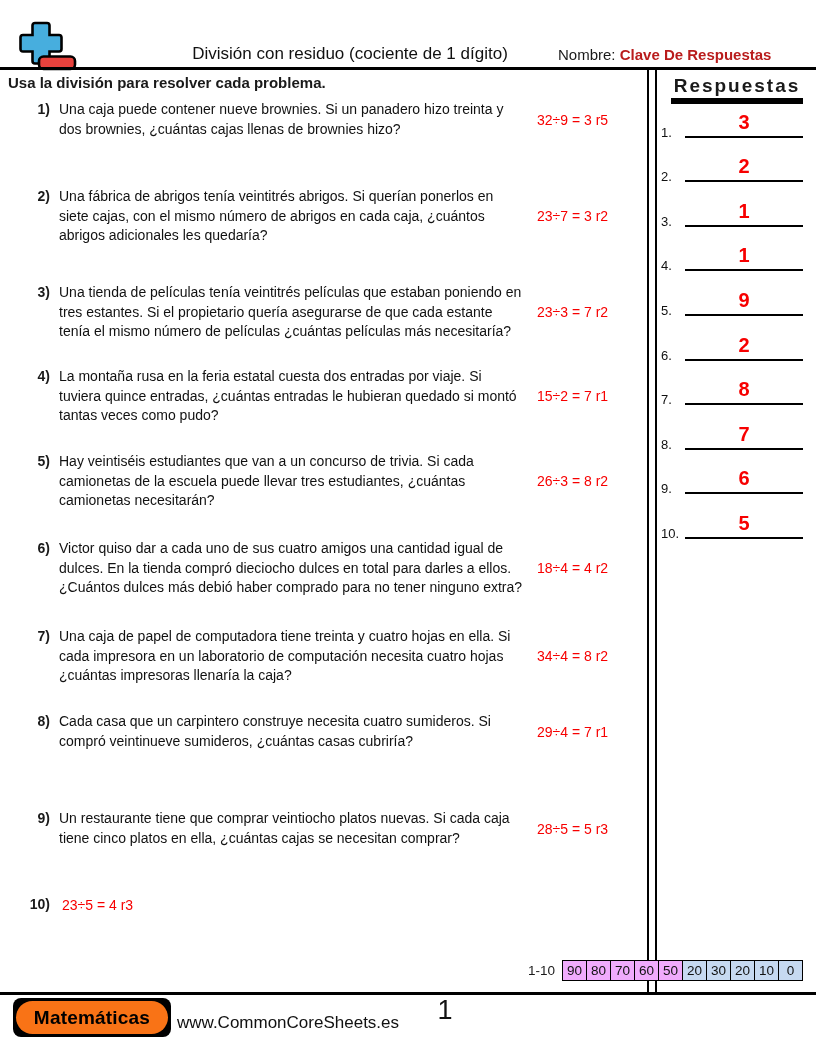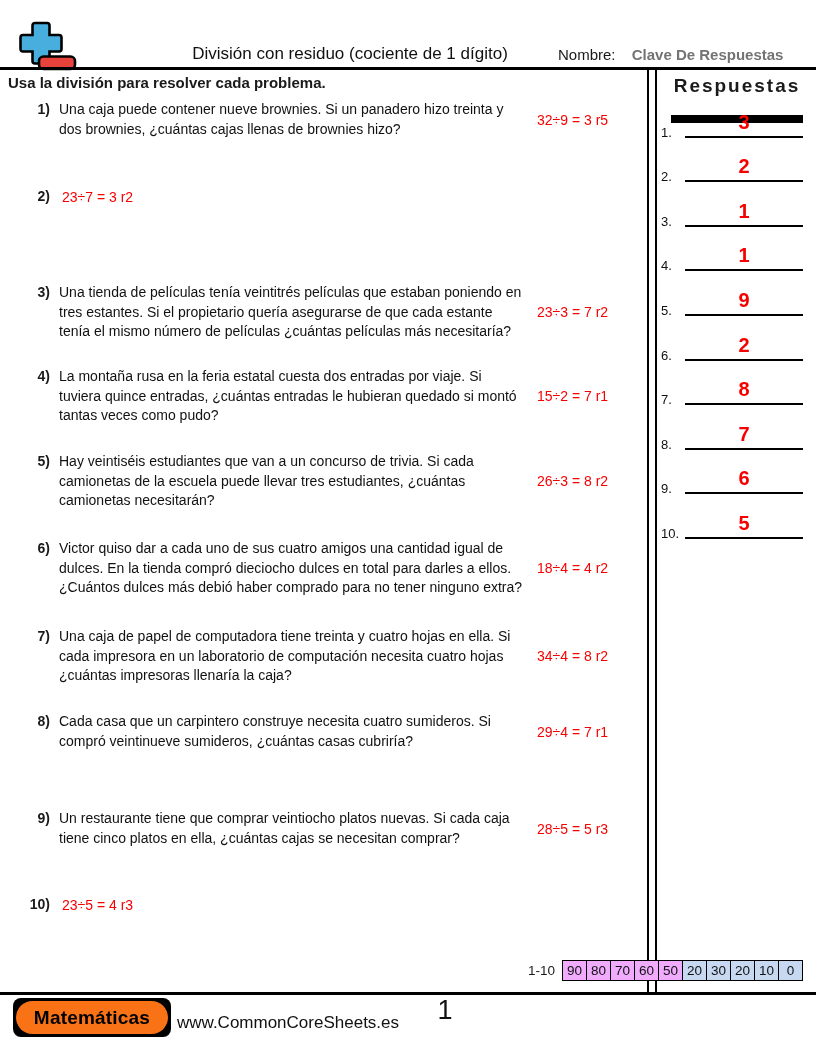--- a/index.html
+++ b/index.html
@@ -5,30 +5,30 @@
   html,body{margin:0;padding:0;}
   body{
     width:816px;height:1056px;position:relative;background:#fff;
     font-family:"Liberation Sans",sans-serif;color:#1a1a1a;overflow:hidden;
   }
   
   .logo{position:absolute;left:18px;top:20px;width:60px;height:52px;}
   .title{position:absolute;left:150px;top:44px;width:400px;text-align:center;
     font-size:17px;color:#111;white-space:nowrap;}
   .name-area{position:absolute;left:558px;top:46px;font-size:15px;white-space:nowrap;}
-  .name-value{color:#737373;font-weight:bold;margin-left:12px;}
+  .name-value{color:#b91c1c;font-weight:bold;margin-left:0;}
   .header-rule{position:absolute;left:0;top:67px;width:816px;height:3px;background:#000;}
   .instructions{position:absolute;left:8px;top:74px;font-size:15px;font-weight:bold;}
   
   .divider-v{position:absolute;left:647px;top:70px;height:923px;width:10px;
     border-left:2px solid #000;border-right:2px solid #000;box-sizing:border-box;}
   
   .answers{position:absolute;left:658px;top:70px;width:158px;height:923px;}
   .ans-title{margin:5px auto 0;width:fit-content;font-size:19px;font-weight:bold;
-    letter-spacing:2px;border-bottom:8px solid #000000;padding:0 3px 18px;}
+    letter-spacing:2px;border-bottom:6px solid #000000;padding:0 3px 1px;}
   .ans-list{position:absolute;left:0;top:28px;right:0;}
   .ans-row{position:relative;height:44.6px;}
   .ans-num{position:absolute;left:3px;bottom:3px;font-size:13px;color:#111;}
   .ans-line{position:absolute;left:27px;right:13px;bottom:5px;height:2px;background:#000;}
   .ans-value{position:absolute;left:27px;right:13px;bottom:9px;text-align:center;
     font-size:20px;font-weight:bold;color:#f70000;}
   
   .problem{position:absolute;left:0;width:650px;display:flex;align-items:flex-start;}
   .pnum{flex:0 0 50px;text-align:right;font-weight:bold;font-size:14px;line-height:19.5px;}
   .ptext{flex:0 0 466px;margin-left:9px;font-size:14px;line-height:19.5px;color:#111;}
@@ -127,20 +127,21 @@
   </div>
 </div>
 
 <div class="problem" style="top:100px">
   <div class="pnum">1)</div>
   <div class="ptext">Una caja puede contener nueve brownies. Si un panadero hizo treinta y dos brownies, ¿cuántas cajas llenas de brownies hizo?</div>
   <div class="peq">32÷9 = 3 r5</div>
 </div>
 <div class="problem" style="top:187px">
   <div class="pnum">2)</div>
+  <div class="ptext">Una fábrica de abrigos tenía veintitrés abrigos. Si querían ponerlos en siete cajas, con el mismo número de abrigos en cada caja, ¿cuántos abrigos adicionales les quedaría?</div>
   <div class="peq">23÷7 = 3 r2</div>
 </div>
 <div class="problem" style="top:283px">
   <div class="pnum">3)</div>
   <div class="ptext">Una tienda de películas tenía veintitrés películas que estaban poniendo en tres estantes. Si el propietario quería asegurarse de que cada estante tenía el mismo número de películas ¿cuántas películas más necesitaría?</div>
   <div class="peq">23÷3 = 7 r2</div>
 </div>
 <div class="problem" style="top:367px">
   <div class="pnum">4)</div>
   <div class="ptext">La montaña rusa en la feria estatal cuesta dos entradas por viaje. Si tuviera quince entradas, ¿cuántas entradas le hubieran quedado si montó tantas veces como pudo?</div>

